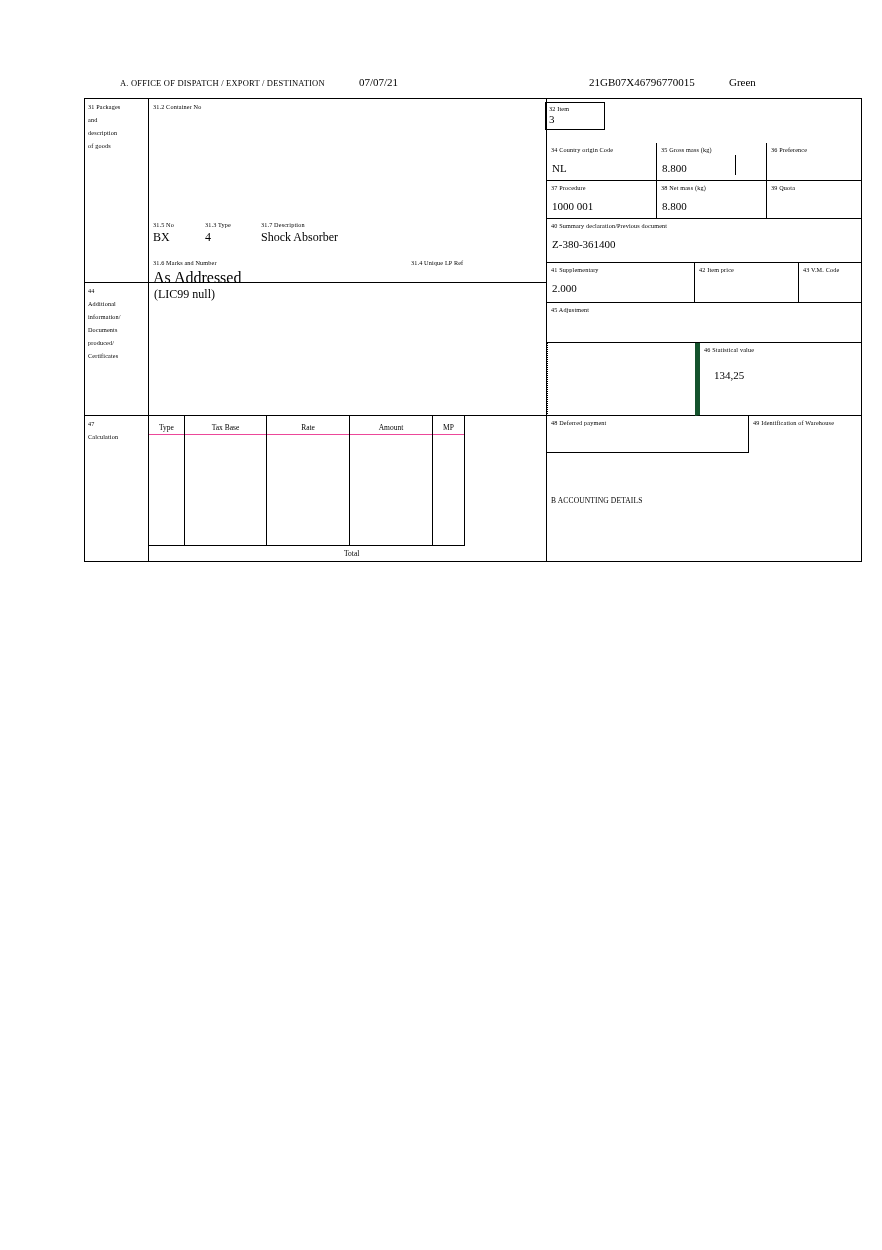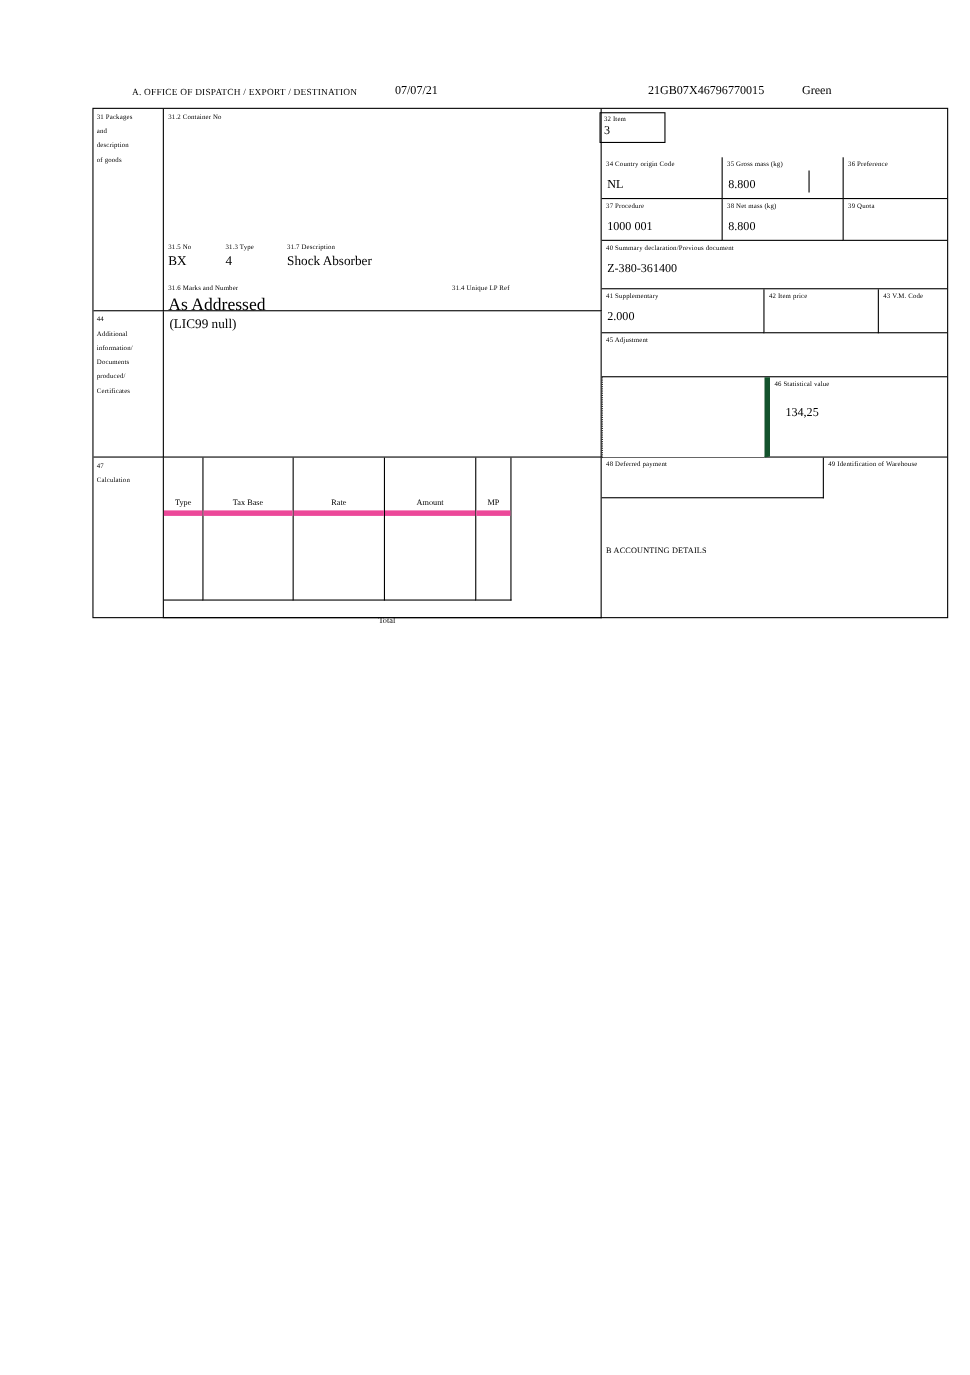--- a/index.html
+++ b/index.html
@@ -149,24 +149,23 @@
   }
 
   
   #b44big { left: 64px; top: 184px; width: 398px; height: 133px; }
   #b44big .val { position: absolute; left: 5px; top: 4px; font-size: 12px; }
 
   
   #b47tbl { left: 64px; top: 317px; width: 398px; height: 146px; }
   .c-type  { left: 64px;  top: 317px; width: 36px;  height: 130px; }
   .c-head {
-    border-bottom: 5px solid #ec4899;
+    border-bottom: 1px solid #ec4899;
     height: 18px;
     text-align: center;
-    margin-top: 30px;
   }
   .c-head span {
     font-size: 7.5px;
     line-height: 18px;
   }
 
   #b48 { left: 462px; top: 317px; width: 202px; height: 37px; }
   #b49 { left: 664px; top: 317px; width: 112px; height: 37px; }
   #bacc { left: 462px; top: 354px; width: 314px; height: 26px; }
   #bacc .lbl { position: absolute; left: 4px; top: 7px; font-size: 7.5px; margin-top: 36px; }
@@ -299,21 +298,21 @@
       <div class="box br bb" style="position:absolute;left:201px;top:0;width:83px;height:130px;">
         <div class="c-head"><span>Amount</span></div>
       </div>
       <div class="box br bb" style="position:absolute;left:118px;top:0;width:83px;height:130px;">
         <div class="c-head"><span>Rate</span></div>
       </div>
       <div class="box br bb" style="position:absolute;left:284px;top:0;width:32px;height:130px;">
         <div class="c-head"><span>MP</span></div>
       </div>
       <div style="position:absolute;left:0;top:130px;width:398px;height:16px;">
-        <span style="position:absolute;left:195px;top:13px;font-size:7.5px;">Total</span>
+        <span style="position:absolute;left:195px;top:3px;font-size:7.5px;">Total</span>
         <span style="position:absolute;left:300px;top:3px;font-size:9px;"></span>
       </div>
     </div>
 
     <div class="box br bb" id="b48">
       <div class="lbl inbox">48 Deferred payment</div>
       <div class="val inbox2"></div>
     </div>
     <div class="box" id="b49" style="border-bottom:0;">
       <div class="lbl inbox">49 Identification of Warehouse</div>

